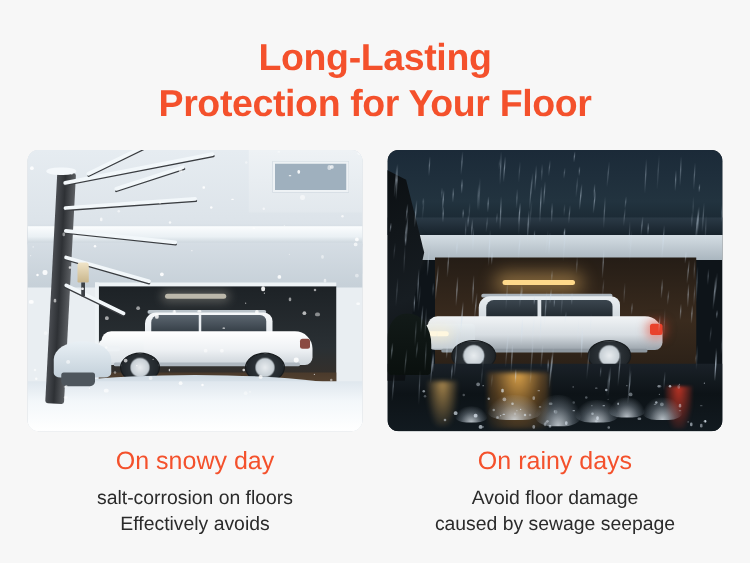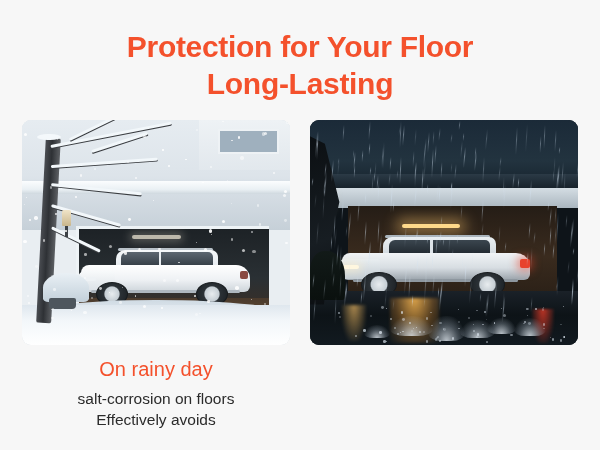--- a/index.html
+++ b/index.html
@@ -362,22 +362,22 @@
     line-height:21px;
   }
   .caption-body .line { display:block; white-space:nowrap; }
 </style>
 </head>
 <body>
 
 <div class="page">
 
   <h1 class="headline">
+    <span class="line">Long-Lasting</span>
     <span class="line">Protection for Your Floor</span>
-    <span class="line">Long-Lasting</span>
   </h1>
 
   <div class="panels">
 
     <div class="panel">
       <div class="snow-scene">
         <div class="snow-sky"></div>
         <div class="snow-house-upper"></div>
         <div class="snow-window"></div>
         <div class="snow-roof"></div>
@@ -812,21 +812,28 @@
             <div class="raindrop" style="left: 48.6%; top: 72.3%; height: 28px; opacity: 0.73; transform: rotate(4.5deg);"></div>
             <div class="raindrop" style="left: 32.5%; top: 22.4%; height: 9px; opacity: 0.41; transform: rotate(5deg);"></div>
             <div class="raindrop" style="left: 5.6%; top: 19.2%; height: 14px; opacity: 0.75; transform: rotate(5.7deg);"></div>
           </div>
       </div>
     </div>
   </div>
 
   <div class="captions">
     <div class="caption-col">
-      <div class="caption-title">On rainy day</div>
+      <div class="caption-title">On snowy day</div>
       <div class="caption-body">
         <span class="line">salt-corrosion on floors</span>
         <span class="line">Effectively avoids</span>
       </div>
     </div>
+    <div class="caption-col">
+      <div class="caption-title">On rainy days</div>
+      <div class="caption-body">
+        <span class="line">Avoid floor damage</span>
+        <span class="line">caused by sewage seepage</span>
+      </div>
+    </div>
   </div>
 
 </div>
 
 </body></html>

